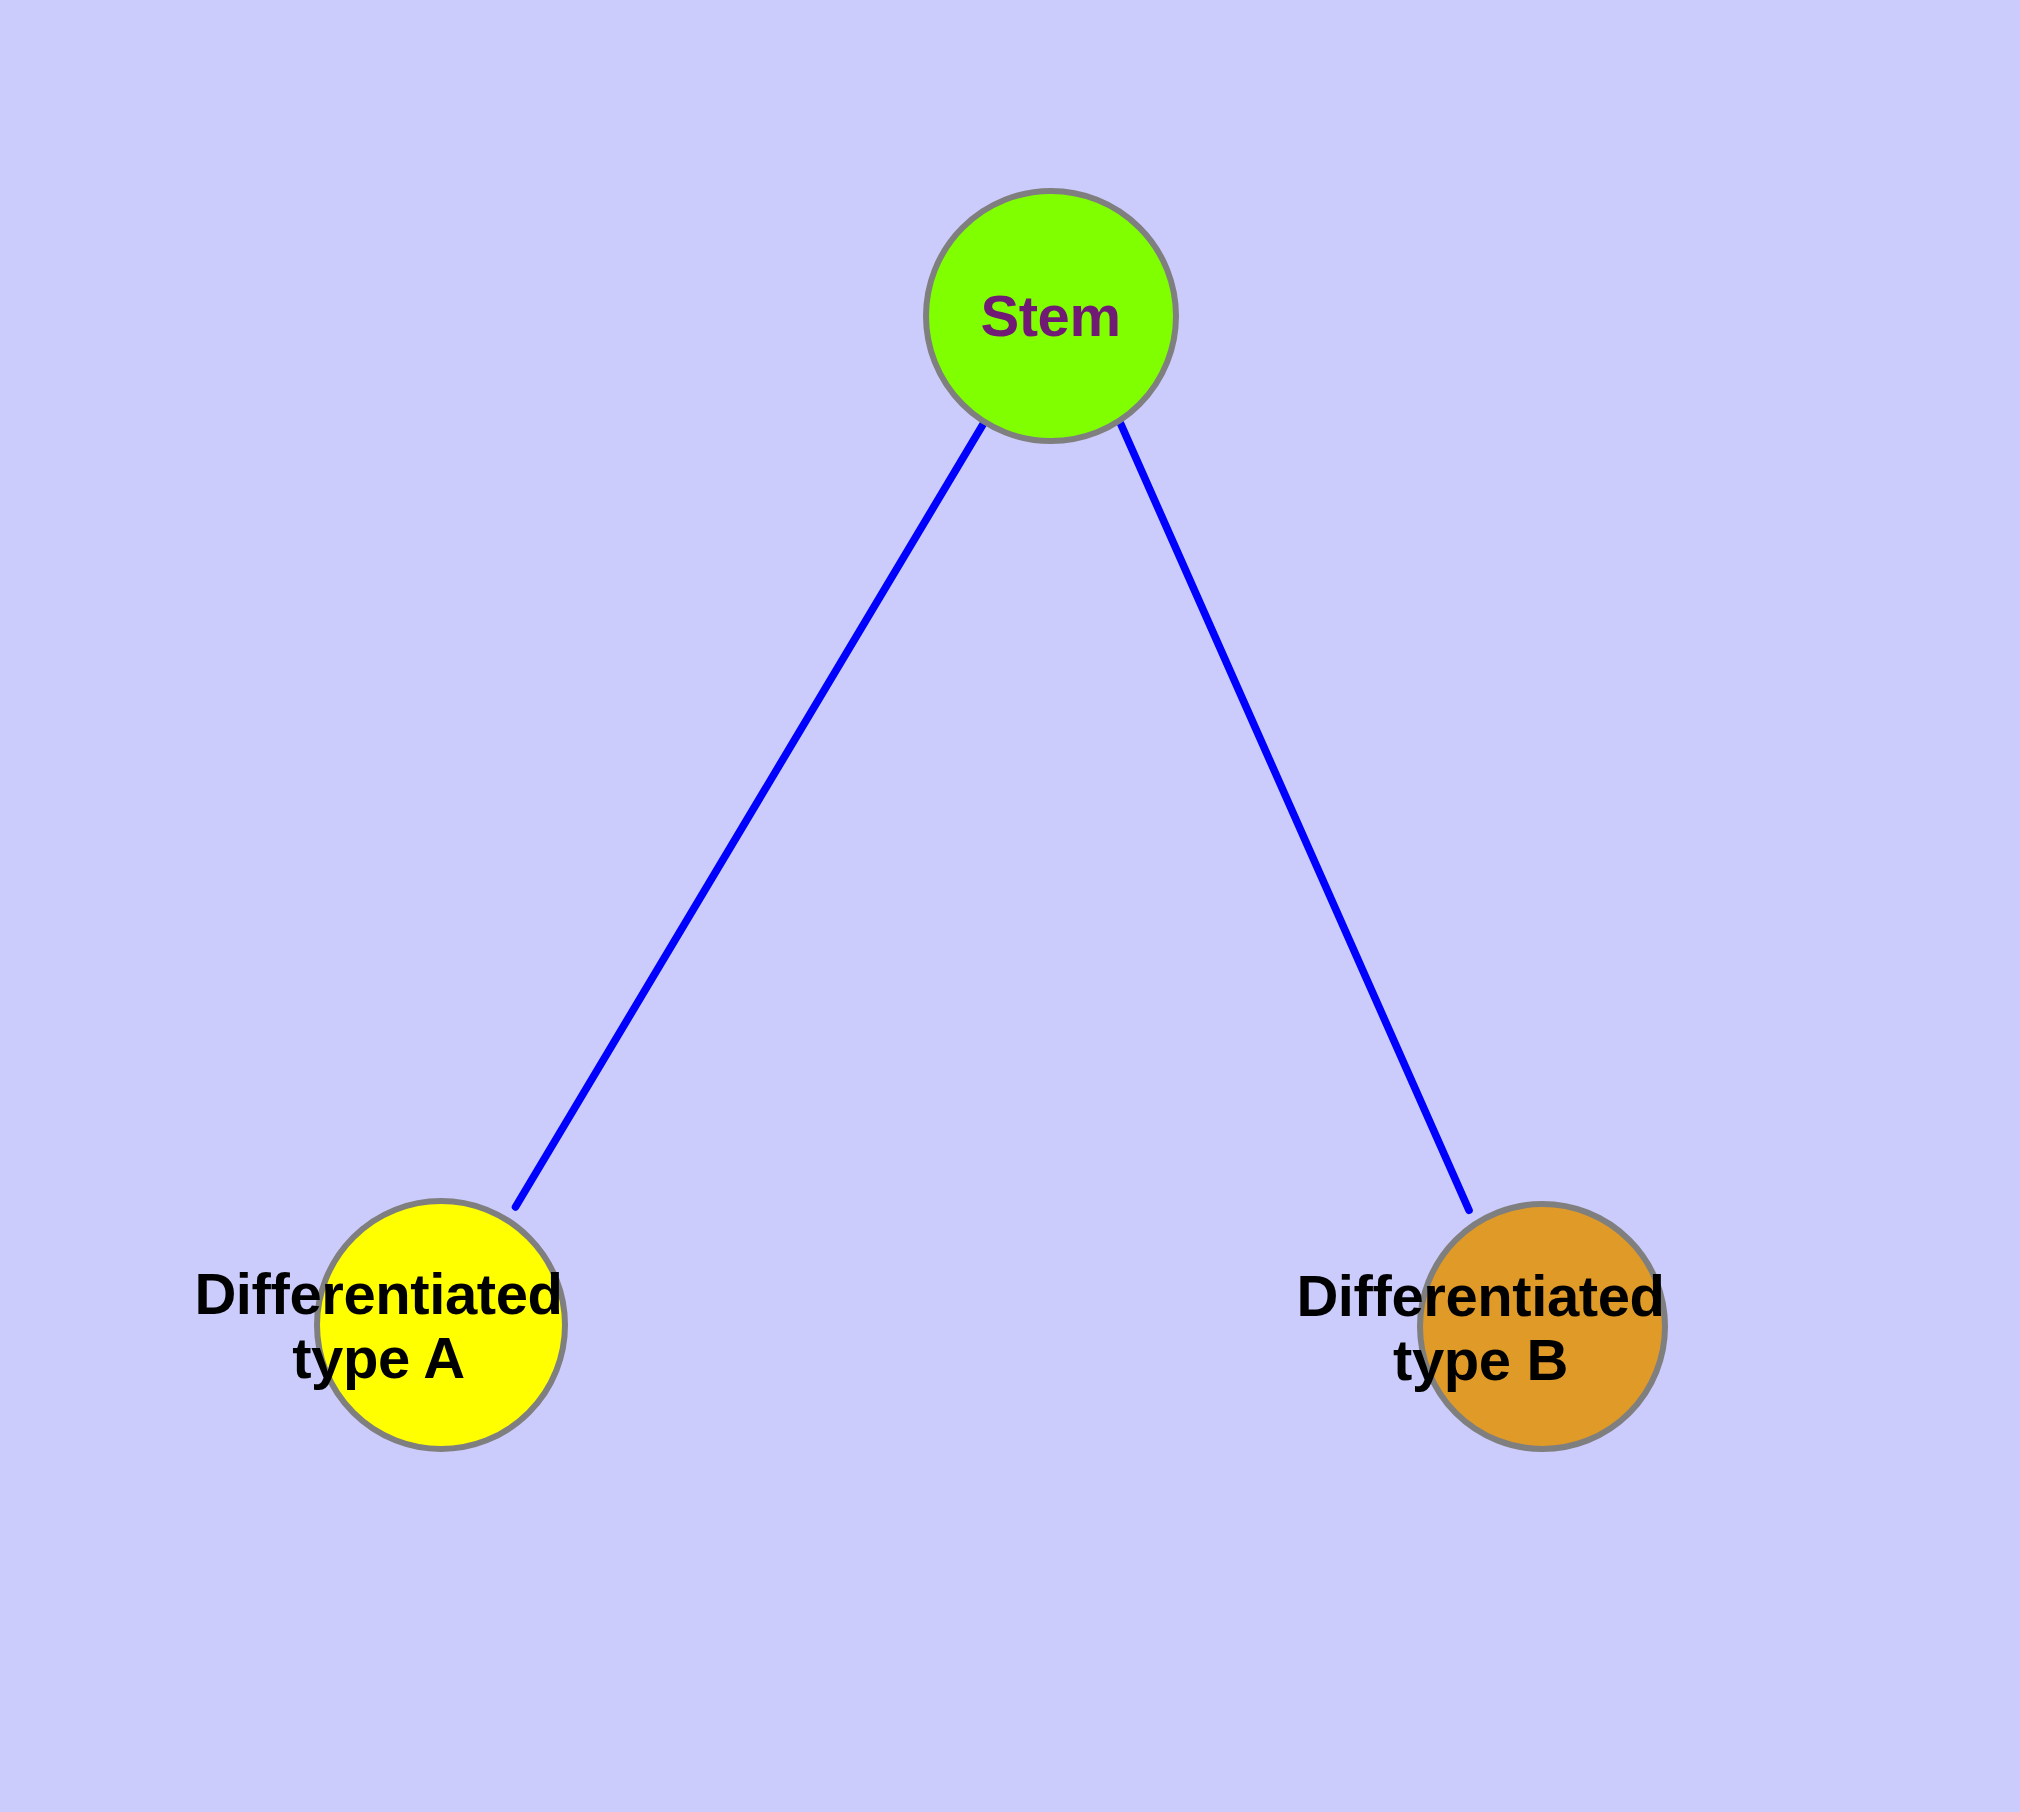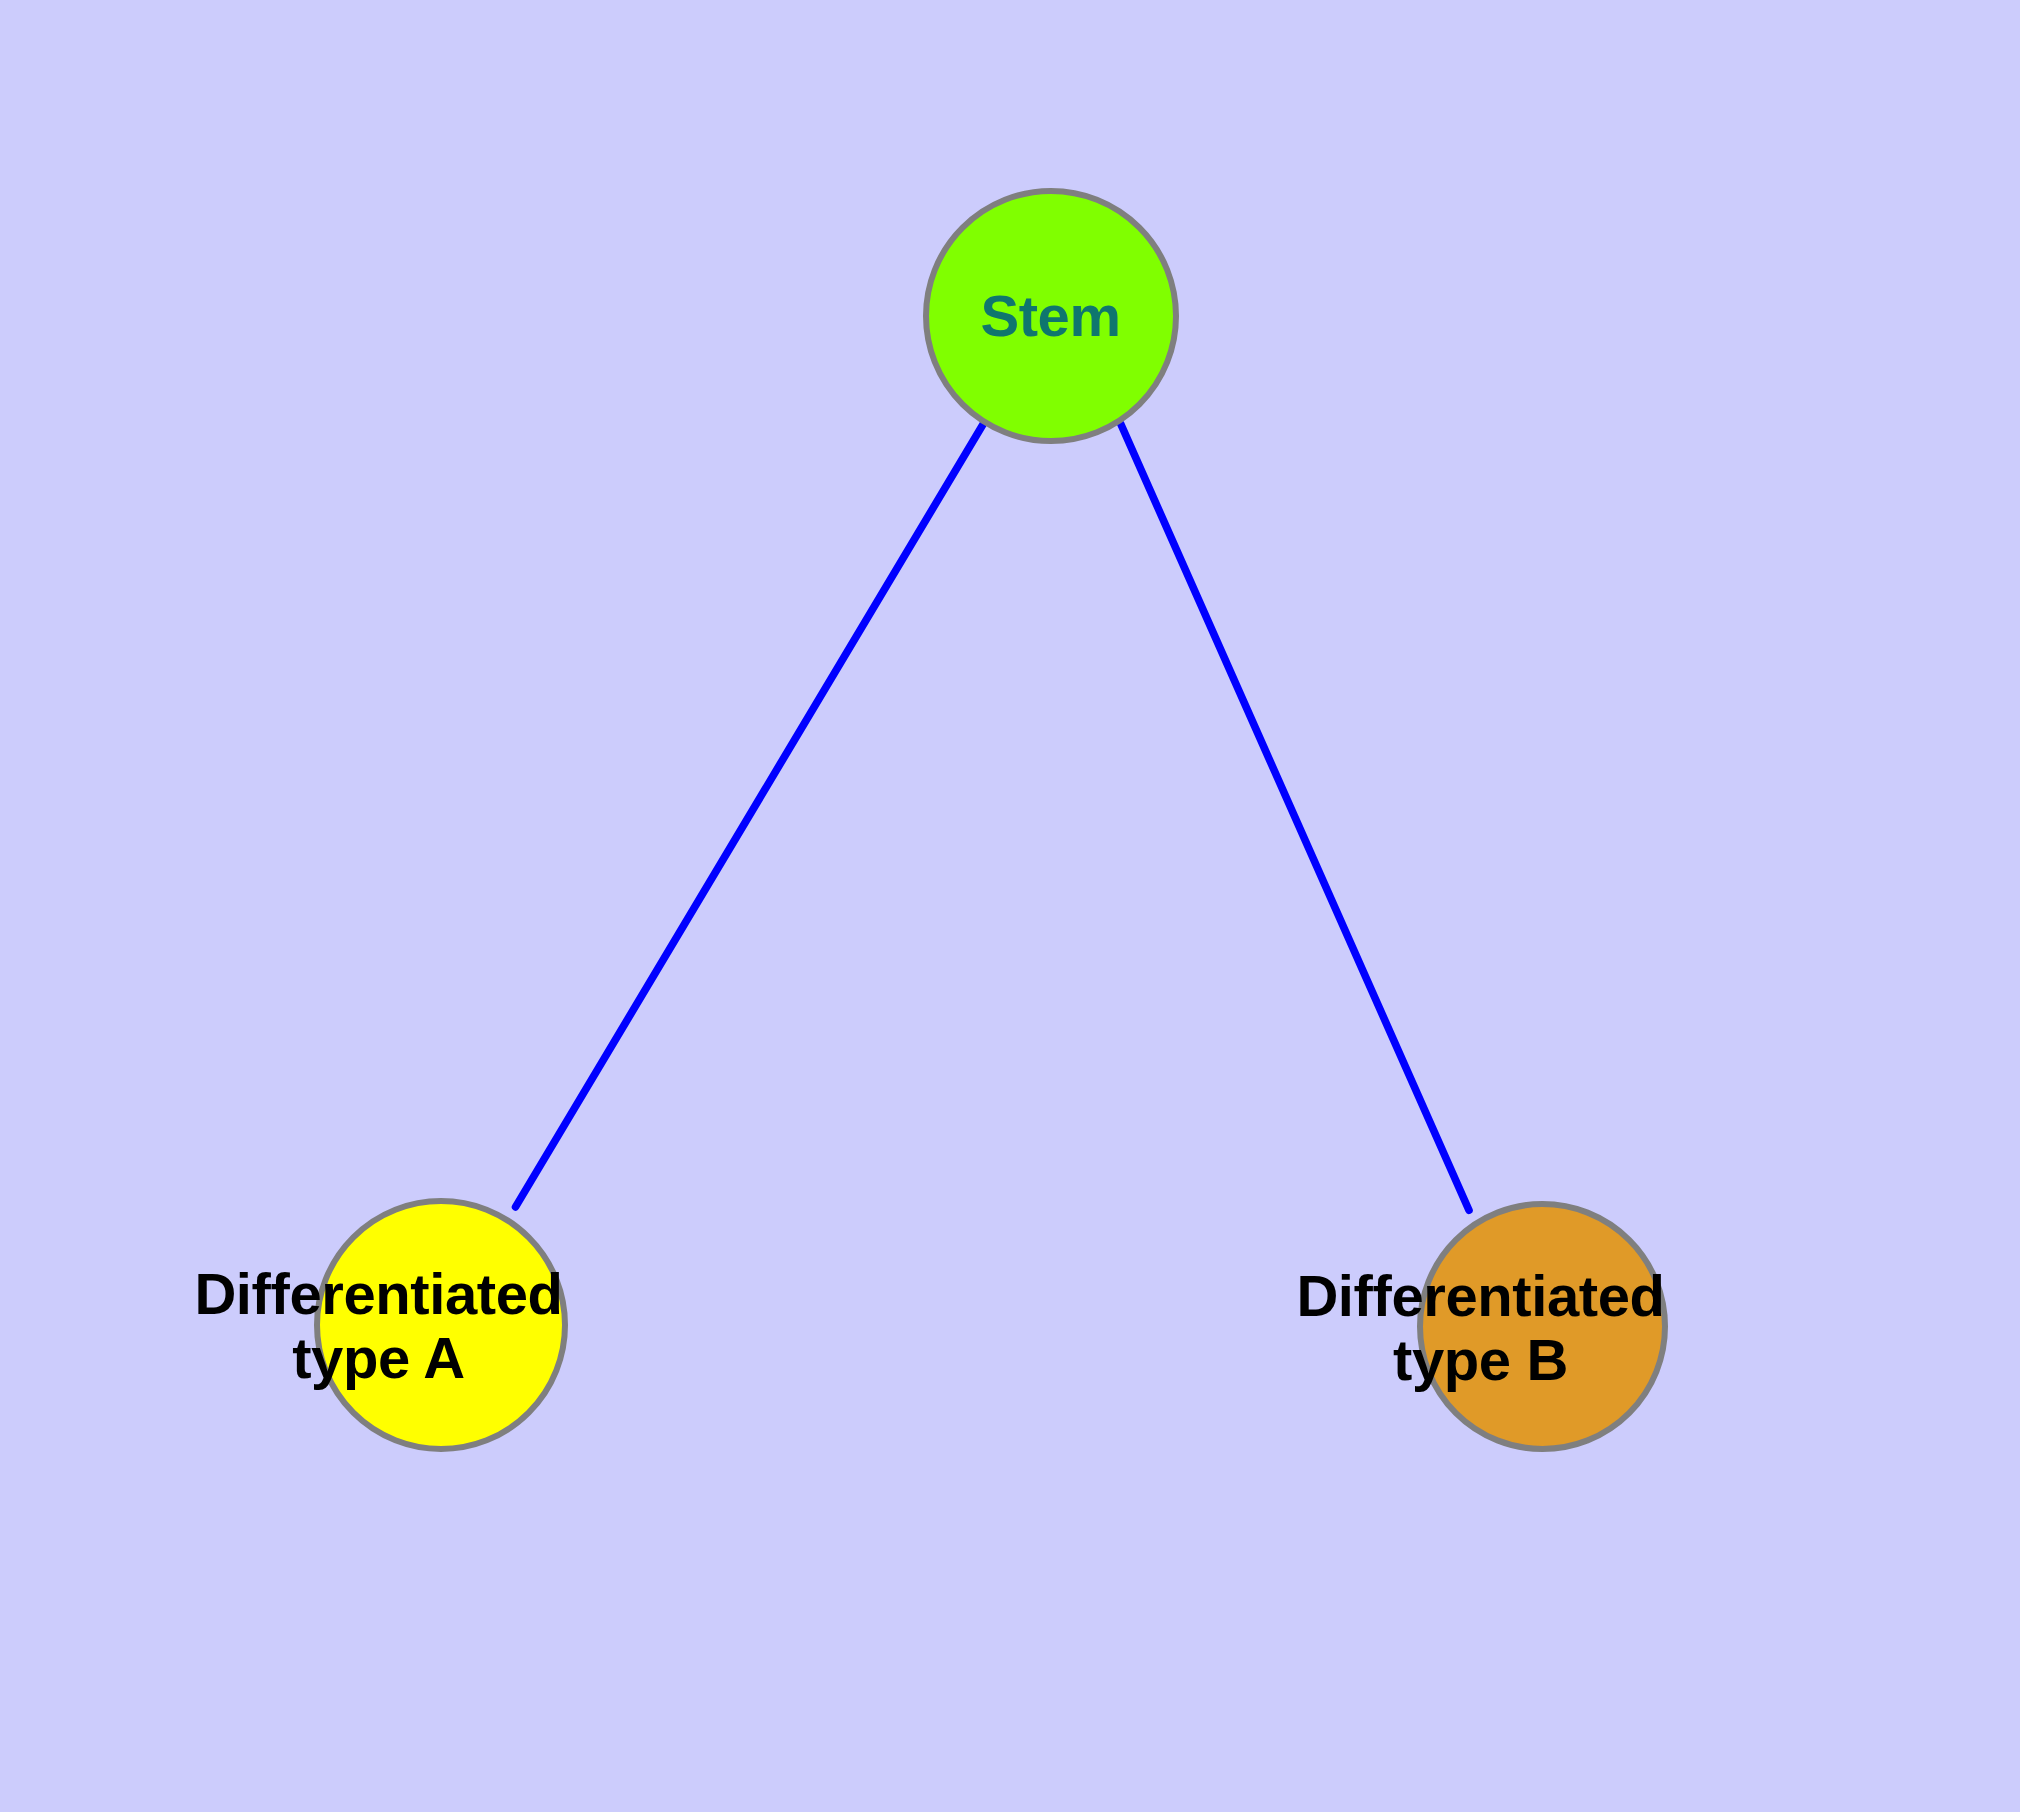--- a/index.html
+++ b/index.html
@@ -45,20 +45,20 @@
 
   <svg id="edge-layer" viewBox="0 0 2384 2138">
     <line x1="1160" y1="500" x2="608" y2="1424" stroke="#0000ff" stroke-width="9" stroke-linecap="round"></line>
     <line x1="1322" y1="500" x2="1733" y2="1428" stroke="#0000ff" stroke-width="9" stroke-linecap="round"></line>
   </svg>
 
   <div class="node" style="left: 923px; top: 188px; width: 256px; height: 256px; background: rgb(128, 255, 0); border-color: rgb(127, 127, 127);"></div>
   <div class="node" style="left: 314px; top: 1198px; width: 254px; height: 254px; background: rgb(255, 255, 0); border-color: rgb(127, 127, 127);"></div>
   <div class="node" style="left: 1417px; top: 1201px; width: 251px; height: 251px; background: rgb(224, 154, 40); border-color: rgb(127, 127, 127);"></div>
 
-  <div class="node-label" style="font-size: 58px; color: #0f766e; width: 1017px; left: 542px; top: 316px; transform: translateY(-50%);">Stem</div>
+  <div class="node-label" style="font-size: 58px; color: #701a75; width: 1017px; left: 542px; top: 316px; transform: translateY(-50%);">Stem</div>
   <div class="node-label" style="font-size: 58px; color: rgb(0, 0, 0); width: 1017px; left: -130px; top: 1326px; transform: translateY(-50%);">Differentiated
 type A</div>
   <div class="node-label" style="font-size: 58px; color: rgb(0, 0, 0); width: 1017px; left: 972px; top: 1328px; transform: translateY(-50%);">Differentiated
 type B</div>
 
 </div>
 
 
 </body></html>

